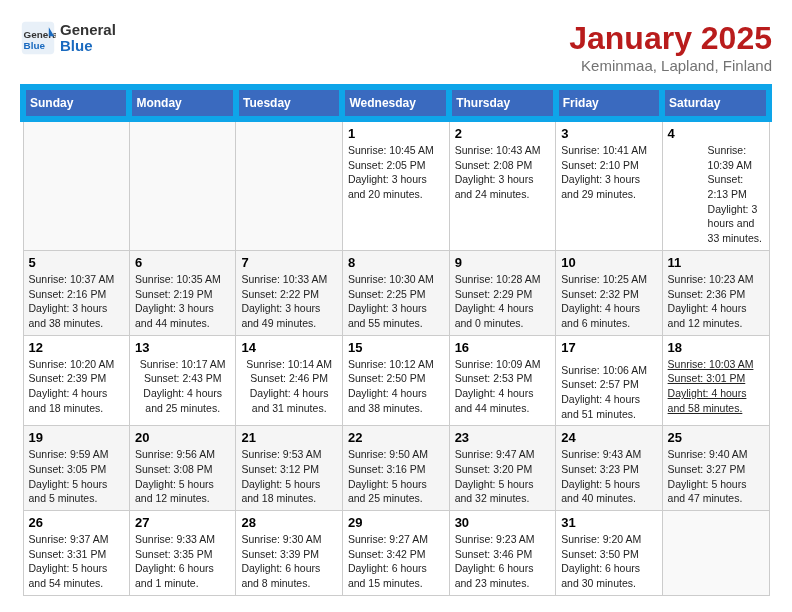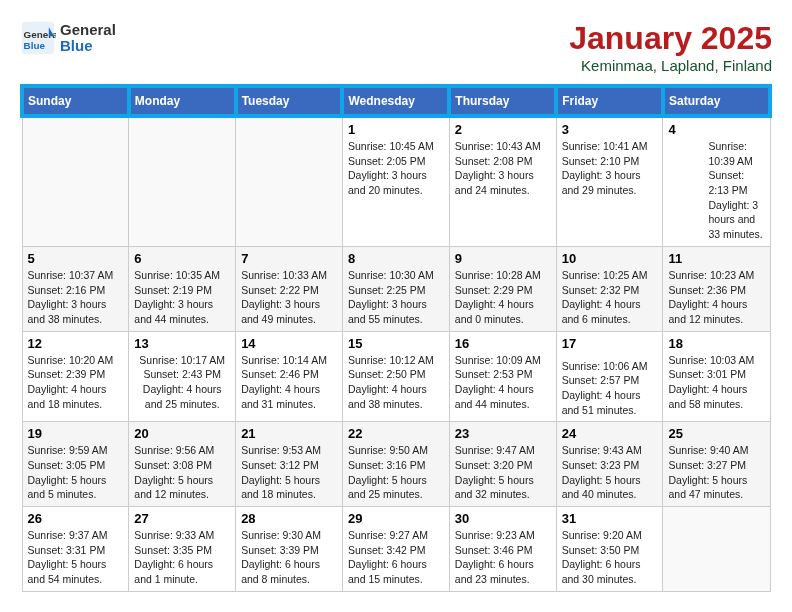--- a/index.html
+++ b/index.html
@@ -28,35 +28,35 @@
     .title-block {
       text-align: right;
     }
     .month-title {
       font-size: 32px;
       font-weight: bold;
       color: #b91c1c;
     }
     .subtitle {
       font-size: 15px;
-      color: #14532d;
+      color: #737373;
     }
     table {
       width: 100%;
       border-collapse: collapse;
       font-size: 11px;
     }
     thead tr th {
       background: #3a6abf;
       color: #fff;
       font-size: 12px;
       font-weight: bold;
       padding: 6px 4px;
       text-align: left;
-      border: 4px solid #0ea5e9;
+      border: 6px solid #0ea5e9;
     }
     tbody tr td {
       border: 1px solid #ccc;
       vertical-align: top;
       padding: 4px 5px;
       width: 107px;
       min-height: 80px;
       background: #fff;
     }
     tbody tr:nth-child(even) td {
@@ -194,21 +194,21 @@
 Daylight: 4 hours and 18 minutes.</div>
         </td>
         <td>
           <div class="day-num">13</div>
           <div class="day-info" style="white-space: pre-line; text-align: center;">Sunrise: 10:17 AM
 Sunset: 2:43 PM
 Daylight: 4 hours and 25 minutes.</div>
         </td>
         <td>
           <div class="day-num">14</div>
-          <div class="day-info" style="white-space: pre-line;">Sunrise: 10:14 AM
+          <div class="day-info" style="white-space: pre-line; text-align: center;">Sunrise: 10:14 AM
 Sunset: 2:46 PM
 Daylight: 4 hours and 31 minutes.</div>
         </td>
         <td>
           <div class="day-num">15</div>
           <div class="day-info" style="white-space: pre-line;">Sunrise: 10:12 AM
 Sunset: 2:50 PM
 Daylight: 4 hours and 38 minutes.</div>
         </td>
         <td>
@@ -218,21 +218,21 @@
 Daylight: 4 hours and 44 minutes.</div>
         </td>
         <td>
           <div class="day-num">17</div>
           <div class="day-info" style="white-space: pre-line; margin-top: 8px;">Sunrise: 10:06 AM
 Sunset: 2:57 PM
 Daylight: 4 hours and 51 minutes.</div>
         </td>
         <td>
           <div class="day-num">18</div>
-          <div class="day-info" style="white-space: pre-line;">Sunrise: 10:03 AM
+          <div class="day-info" style="white-space: pre-line; text-decoration: underline;">Sunrise: 10:03 AM
 Sunset: 3:01 PM
 Daylight: 4 hours and 58 minutes.</div>
         </td>
       </tr>
       <tr>
         <td>
           <div class="day-num">19</div>
           <div class="day-info" style="white-space: pre-line;">Sunrise: 9:59 AM
 Sunset: 3:05 PM
 Daylight: 5 hours and 5 minutes.</div>

